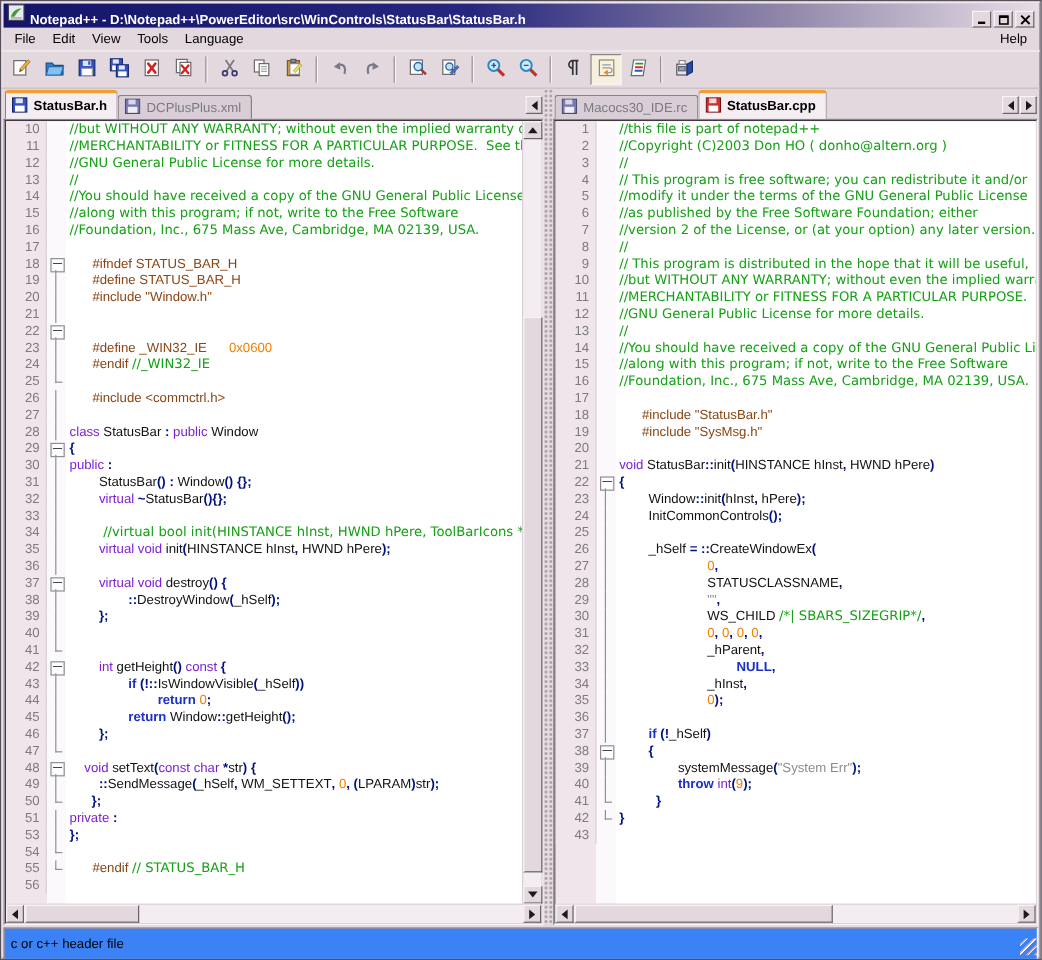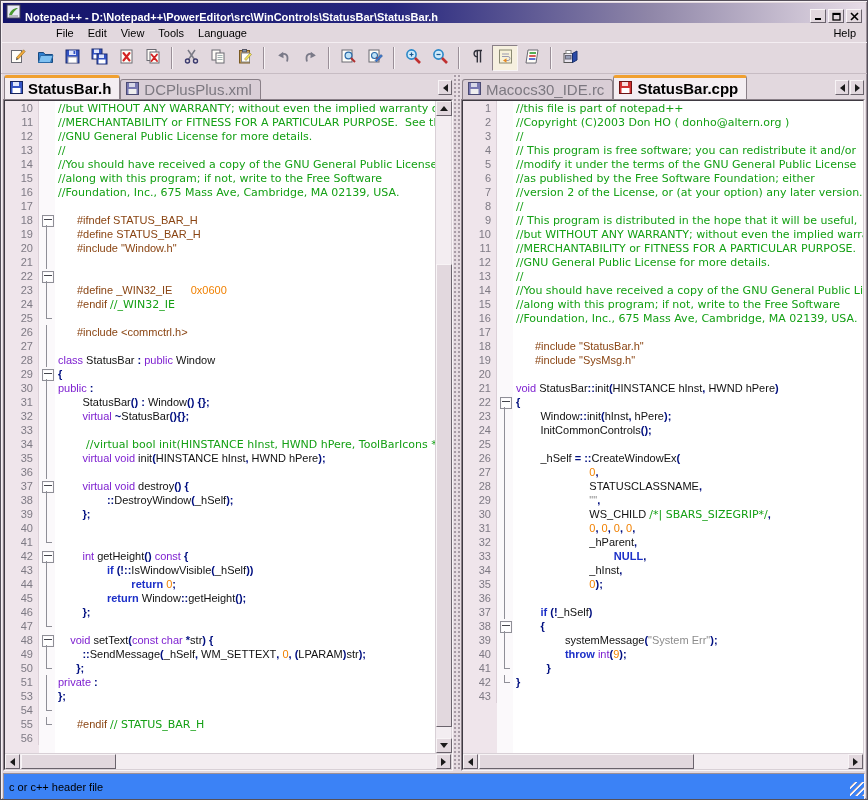--- a/index.html
+++ b/index.html
@@ -24,21 +24,21 @@
   .win-btns{ display:flex; gap:2px; }
   .win-btn{
     width:16px; height:14px; background:#e2d8de;
     border:1px solid; border-color:#f8f4f6 #6a636c #6a636c #f8f4f6;
     display:flex; align-items:center; justify-content:center; padding:0; cursor:default;
   }
 
   
   .menubar{
     height:19px; display:flex; align-items:center; padding:0 4px; flex:none;
-    font-size:11px; color:#000;margin-left:44px;
+    font-size:11px; color:#000;
   }
   .menu-items{ display:flex; }
   .menu-item{ padding:2px 7px; }
   .menu-help{ margin-left:auto; padding:2px 7px; }
 
   
   .toolbar{
     height:32px; display:flex; align-items:center; padding:0 4px; gap:1px; flex:none;
     border-top:1px solid #f4eef2; border-bottom:1px solid #c7bcc3;
   }
@@ -61,21 +61,21 @@
   .splitter{
     width:8px; flex:none; background:#e6dce2;
     background-image:radial-gradient(circle,#a89ca6 1px,transparent 1.3px);
     background-size:4px 4px;
   }
 
   
   .tabbar{ height:25px; display:flex; align-items:flex-end; padding:0 1px; flex:none; position:relative; }
   .tab{
     height:20px; display:flex; align-items:center; gap:5px;
-    padding:0 8px 0 5px; font-size:15px; color:#7c7880;
+    padding:0 8px 0 5px; font-size:11px; color:#7c7880;
     background:#d9ced6; border:1px solid #8a8088; border-bottom:none;
     border-radius:3px 3px 0 0; white-space:nowrap;
   }
   .tab.active{
     height:24px; background:#f4eef2; color:#000; font-weight:bold;
     border-top:3px solid #f0a030;
   }
   .tab-scrolls{ margin-left:auto; display:flex; gap:1px; align-items:center; margin-bottom:4px; }
   .tab-scroll{
     width:14px; height:15px; background:#e2d8de;

